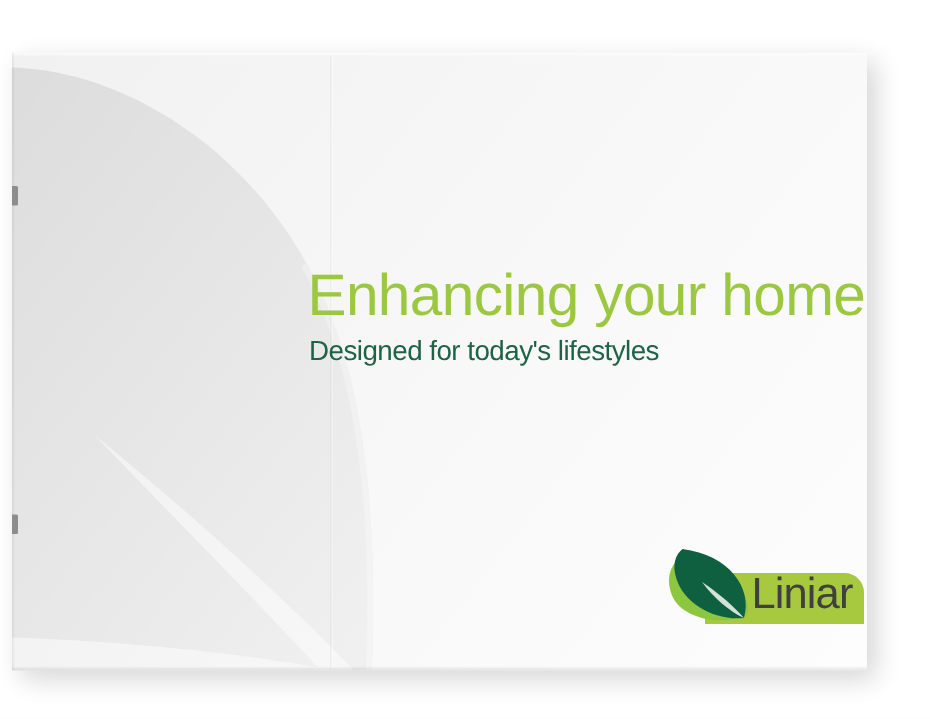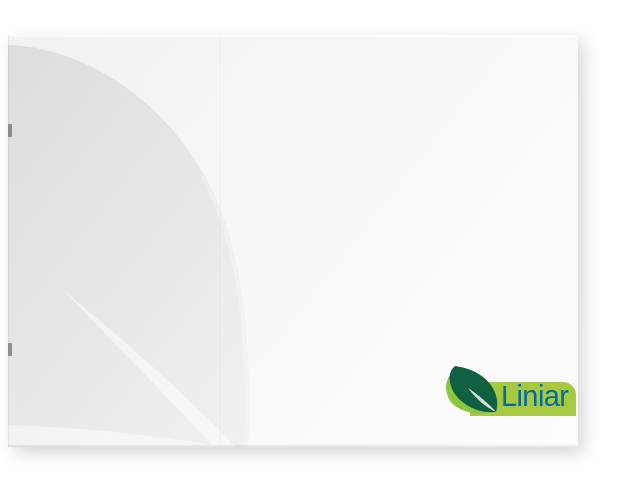--- a/index.html
+++ b/index.html
@@ -144,21 +144,21 @@
   #logo svg { display: block; }
   #logo-wordmark {
     position: absolute;
     left: 61px;
     top: 20px;
     font-family: "Liberation Sans", sans-serif;
     font-size: 29px;
     line-height: 29px;
     font-weight: 400;
     letter-spacing: -0.6px;
-    color: #0369a1;
+    color: #404040;
     white-space: nowrap;
   }
 </style>
 </head>
 <body>
 
 <div id="stage">
 
   <div id="cover-shadow"></div>
 
@@ -185,20 +185,24 @@
 
     <div id="cover-sheen"></div>
     <div id="cover-fold"></div>
     <div id="cover-topedge"></div>
     <div id="cover-bottomedge"></div>
     <div id="cover-leftedge"></div>
 
     <div class="spine-tab" id="spine-tab-top"></div>
     <div class="spine-tab" id="spine-tab-bottom"></div>
 
+    <div id="headline-block">
+      <h1 id="headline">Enhancing your home</h1>
+      <p id="subheadline">Designed for today's lifestyles</p>
+    </div>
 
     <div id="logo">
       <svg width="136" height="58" viewBox="0 0 136 58">
 
         <path d="M30 20 H123 A13 13 0 0 1 136 33 V54 H30 Z" fill="#a6c93f"></path>
 
         <path d="M13 10
                  C 44 12, 62 33, 58 48
                  C 40 56, 14 50, 8 35
                  C 4 25, 6 16, 13 10 Z" fill="#8dc63f"></path>

